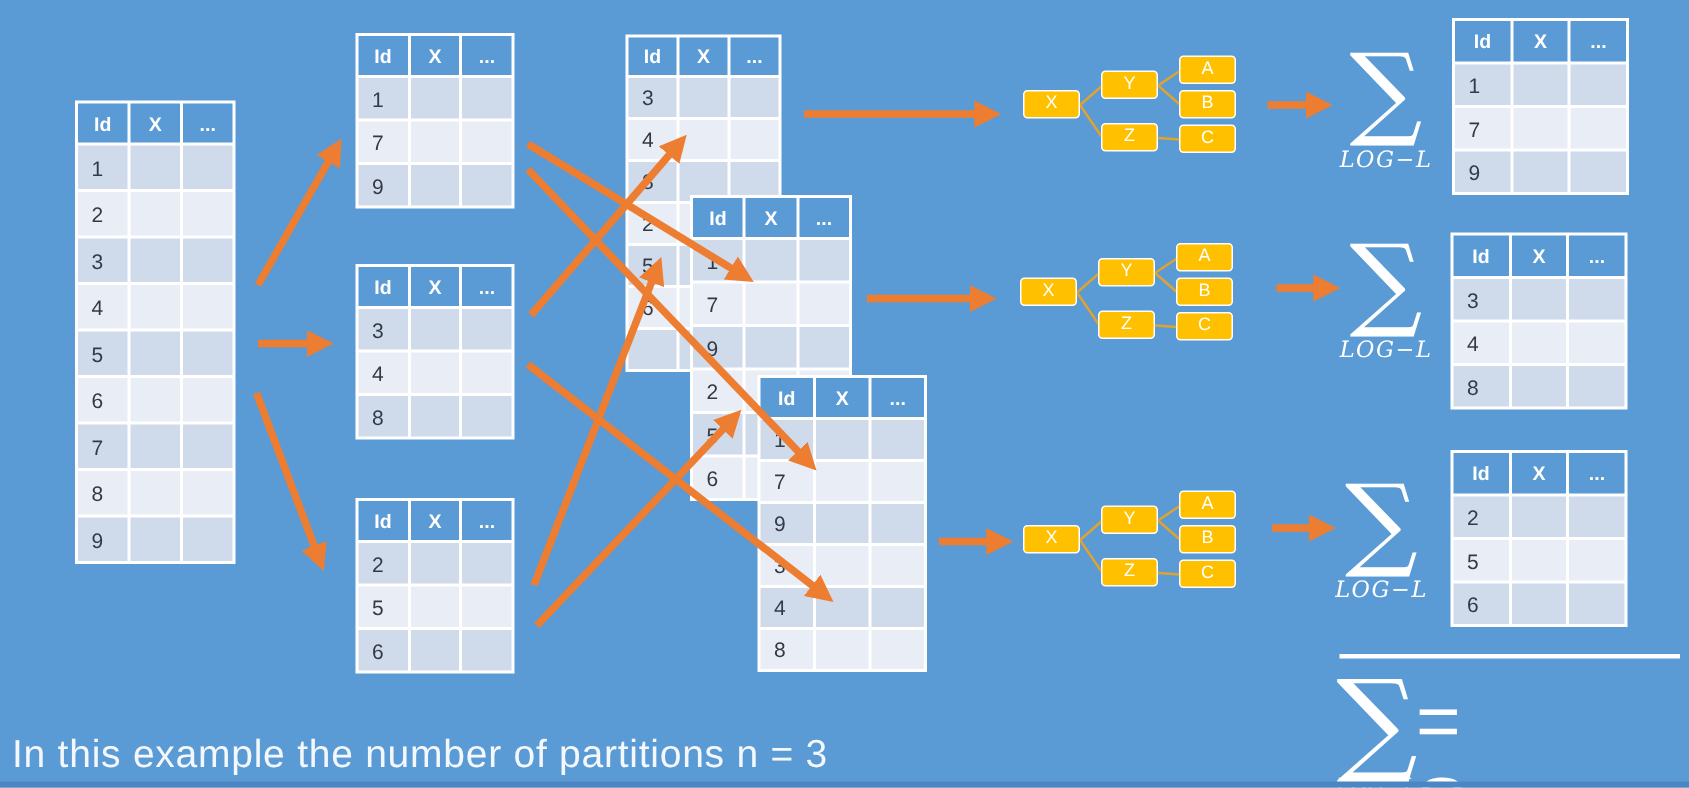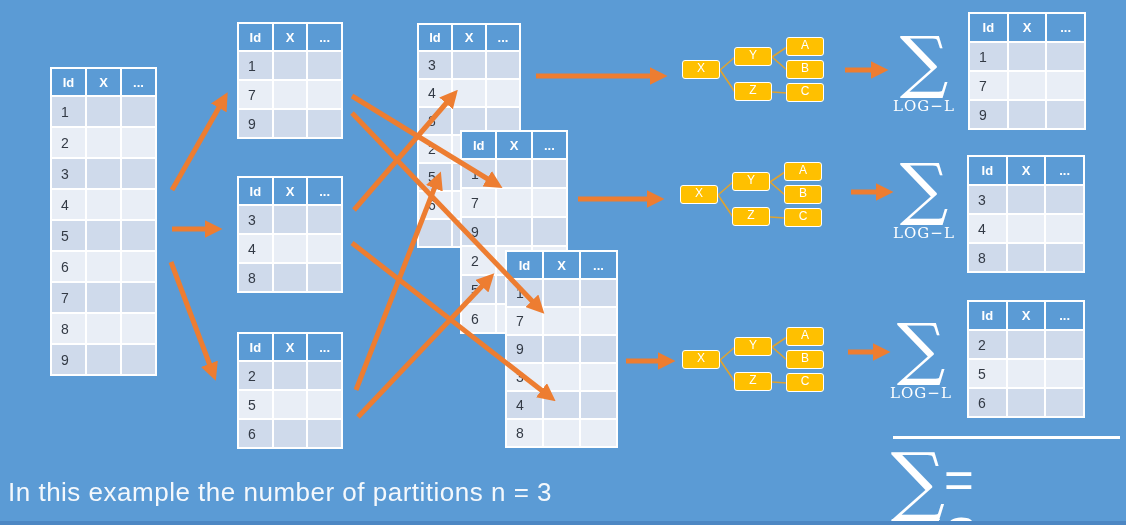--- a/index.html
+++ b/index.html
@@ -44,33 +44,33 @@
     position:absolute;width:38px;height:19px;
     background:#ffc000;border:1.5px solid #ffffff;border-radius:3px;
     box-sizing:border-box;
     color:#ffffff;font-size:12px;line-height:15px;text-align:center;
   }
   .n-x{left:0;top:23px;} .n-y{left:52px;top:10px;} .n-z{left:52px;top:45px;}
   .n-a{left:104px;top:0;} .n-b{left:104px;top:23px;} .n-c{left:104px;top:46px;}
   
   .sigma-block{position:absolute;width:96px;color:#ffffff;text-align:center;z-index:2;}
   .sigma{font-family:"DejaVu Serif",serif;font-size:68px;line-height:0.92;}
-  .sigma-sub{font-family:"DejaVu Serif",serif;font-size:15px;margin-top:3px;letter-spacing:1px;}
+  .sigma-sub{font-family:"DejaVu Serif",serif;font-style:italic;font-size:15px;margin-top:3px;letter-spacing:1px;}
   
   .score-rule{position:absolute;left:893px;top:436px;width:227px;height:3px;background:#ffffff;z-index:2;}
   .final-sigma{position:absolute;left:880px;top:446px;width:76px;color:#ffffff;text-align:center;z-index:2;}
   .final-sigma .sigma{font-size:76px;}
   .final-sigma .sigma-sub{font-size:13px;margin-top:1px;}
   .score-eq{
     position:absolute;left:944px;top:453px;z-index:2;
     color:#ffffff;font-size:51px;line-height:1.1;letter-spacing:1px;
   }
   
   .caption{
-    position:absolute;left:8px;top:477px;z-index:2;
+    position:absolute;left:8px;top:487px;z-index:2;
     color:#f4f8fc;font-size:26px;font-weight:300;letter-spacing:0.5px;
   }
   .bottom-band{position:absolute;left:0;bottom:0;width:100%;height:4px;background:#4d87c3;z-index:3;}
   
   .arrows{position:absolute;left:0;top:0;z-index:6;pointer-events:none;}
 </style>
 </head>
 <body>
 
 <div class="slide">

